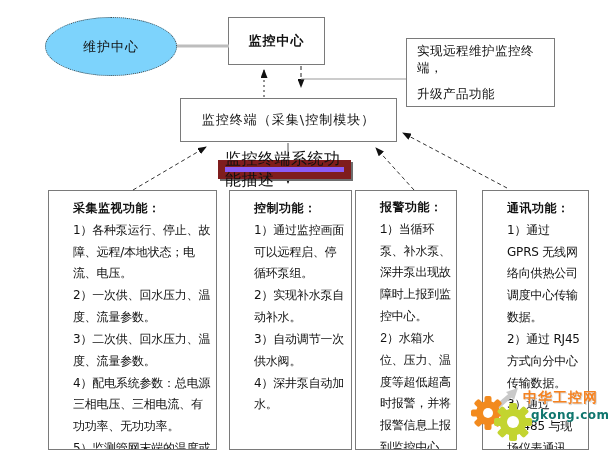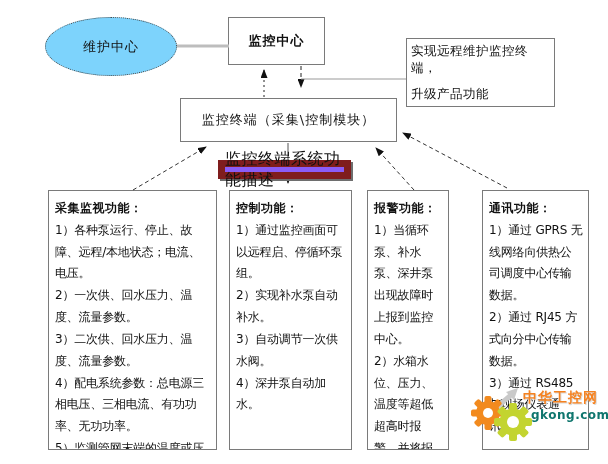--- a/index.html
+++ b/index.html
@@ -12,39 +12,39 @@
     display:flex;align-items:center;justify-content:center;
     font-size:13px;letter-spacing:1px;box-sizing:border-box;
   }
   #maintenance-ellipse{
     left:45px;top:17px;width:132px;height:59px;border:1.5px dotted #444;
     border-radius:50%;background:#7dd3fc;
   }
   #monitoring-center{left:228px;top:17px;width:97px;height:48px;font-weight:bold;}
   #remote-note{
     left:406px;top:38px;width:149px;height:69px;flex-direction:column;
-    align-items:flex-start;justify-content:center;padding:4px 4px;font-size:12.5px;
+    align-items:flex-start;justify-content:center;padding:4px 10px;font-size:12.5px;
     letter-spacing:0.5px;gap:9px;
   }
   #terminal-box{left:180px;top:98px;width:217px;height:44px;}
   #function-label{
     position:absolute;left:218px;top:160px;width:133px;height:19px;
     background:#8b5cf6;border:7px solid #7f1d1d;box-shadow:2px 2px 0 #6e6e6e;
     display:flex;align-items:center;justify-content:center;
     font-size:16px;letter-spacing:0.5px;z-index:3;box-sizing:border-box;
   }
   .fbox{
     position:absolute;top:190px;height:260px;background:#fff;border:1px solid #7a7a7a;
-    box-sizing:border-box;padding:7px 5px 0 6px;font-size:12px;line-height:1.82;
+    box-sizing:border-box;padding:7px 5px 0 24px;font-size:12px;line-height:1.82;
     letter-spacing:-0.2px;z-index:1;overflow:hidden;
   }
   .fbox .ftitle{font-weight:bold;letter-spacing:0.5px;}
   #box-acquisition{left:48px;width:169px;}
   #box-control{left:229px;width:123px;}
-  #box-alarm{left:367px;width:82px;}
+  #box-alarm{left:355px;width:102px;font-family:Liberation Mono, monospace;}
   #box-communication{left:482px;width:107px;}
   #connector-layer{position:absolute;left:0;top:0;width:608px;height:464px;
     z-index:2;pointer-events:none;}
   #gkong-logo{position:absolute;left:470px;top:374px;width:136px;height:78px;z-index:4;}
   #logo-gears{position:absolute;left:0;top:0;}
   #brand-name{
     position:absolute;left:53px;top:15px;font-size:14px;font-weight:bold;
     color:#f58220;letter-spacing:1px;text-shadow:1px 1px 0 #dcdcdc;white-space:nowrap;
   }
   #brand-domain{

